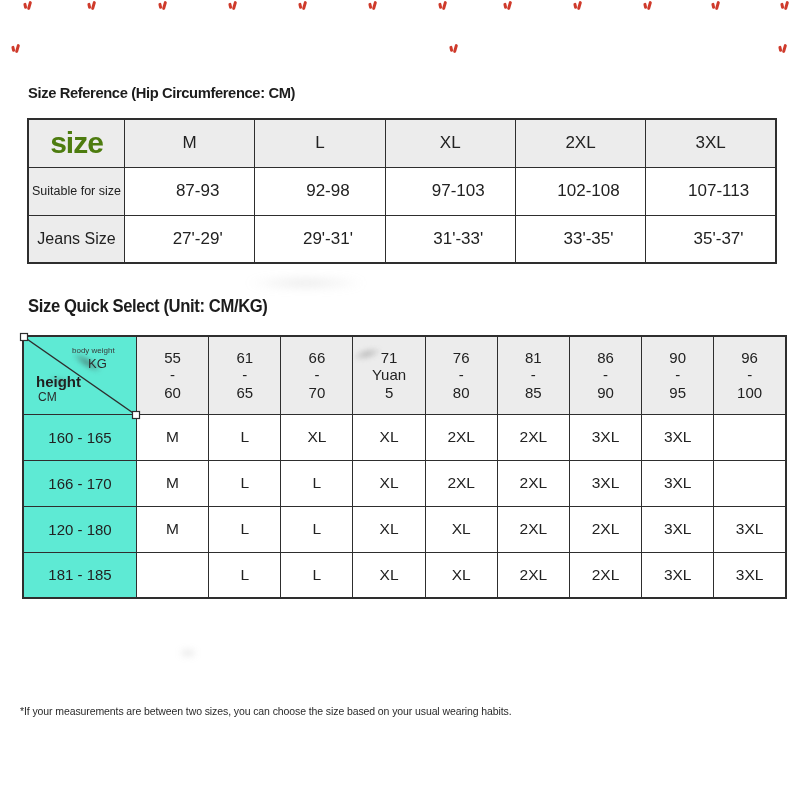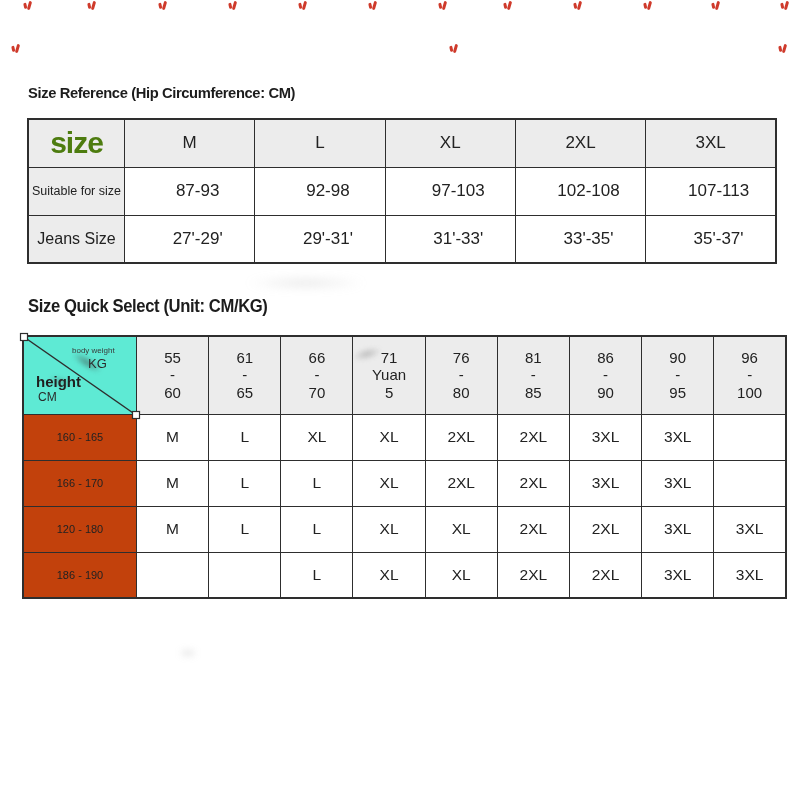--- a/index.html
+++ b/index.html
@@ -23,21 +23,21 @@
   #t1-body tr:nth-child(1) th{font-size:12.5px;}
   #t1-body tr:nth-child(2) th{font-size:16px;border-radius:6px;}
   .c1d{font-size:17px;padding-left:16px;}
 
   
   #t2{position:absolute;left:22px;top:335px;width:765px;border:2px solid #2e2e2e;}
   #t2 thead tr{height:78px;}
   #t2 tbody tr{height:46px;}
   .corner-diag{width:112px;background:#5eead4;position:relative;}
   .c2h{background:#ececec;font-size:15px;line-height:1.18;white-space:pre-line;}
-  .r2l{background:#c2410c;font-size:11px;}
+  .r2l{background:#5eead4;font-size:15px;}
   .c2d{font-size:15.5px;}
 
   .corner-diag .diag{position:absolute;left:0;top:0;overflow:visible;}
   .bw{position:absolute;top:9px;left:48px;font-size:8px;color:#3a3a3a;}
   .kg{position:absolute;top:19px;left:64px;font-size:13px;color:#2a2a2a;}
   .ht{position:absolute;top:36px;left:12px;font-size:15px;font-weight:bold;color:#1f1f1f;}
   .cm{position:absolute;top:53px;left:14px;font-size:12px;color:#2a2a2a;}
 
   
   .rmark{position:absolute;width:3px;height:9px;border-radius:2px;transform:rotate(16deg);}
@@ -165,38 +165,39 @@
           <td class="c2d">L</td>
           <td class="c2d">L</td>
           <td class="c2d">XL</td>
           <td class="c2d">XL</td>
           <td class="c2d">2XL</td>
           <td class="c2d">2XL</td>
           <td class="c2d">3XL</td>
           <td class="c2d">3XL</td>
         </tr>
         <tr>
-          <th class="r2l">186 - 190</th>
+          <th class="r2l">181 - 185</th>
           <td class="c2d"></td>
-          <td class="c2d"></td>
+          <td class="c2d">L</td>
           <td class="c2d">L</td>
           <td class="c2d">XL</td>
           <td class="c2d">XL</td>
           <td class="c2d">2XL</td>
           <td class="c2d">2XL</td>
           <td class="c2d">3XL</td>
           <td class="c2d">3XL</td>
         </tr>
       </tbody>
   </table>
 
   <div class="smudge" style="left:352px;top:348px;width:30px;height:12px;background:radial-gradient(closest-side,rgba(110,110,110,.38),rgba(110,110,110,0));transform:rotate(-15deg);"></div>
   <div class="smudge" style="left:246px;top:276px;width:120px;height:14px;background:radial-gradient(closest-side,rgba(175,175,175,.28),rgba(175,175,175,0));filter:blur(4px);"></div>
   <div class="smudge" style="left:178px;top:648px;width:20px;height:10px;background:radial-gradient(closest-side,rgba(140,140,140,.25),rgba(140,140,140,0));filter:blur(3px);"></div>
 
+  <div id="footnote">*If your measurements are between two sizes, you can choose the size based on your usual wearing habits.</div>
 <span class="rmark" style="left: 28px; top: 1px; background: rgb(207, 58, 43);"></span>
     <span class="rmark" style="left: 92px; top: 1px; background: rgb(207, 58, 43);"></span>
     <span class="rmark" style="left: 163px; top: 1px; background: rgb(207, 58, 43);"></span>
     <span class="rmark" style="left: 233px; top: 1px; background: rgb(207, 58, 43);"></span>
     <span class="rmark" style="left: 303px; top: 1px; background: rgb(207, 58, 43);"></span>
     <span class="rmark" style="left: 373px; top: 1px; background: rgb(207, 58, 43);"></span>
     <span class="rmark" style="left: 443px; top: 1px; background: rgb(207, 58, 43);"></span>
     <span class="rmark" style="left: 508px; top: 1px; background: rgb(207, 58, 43);"></span>
     <span class="rmark" style="left: 578px; top: 1px; background: rgb(207, 58, 43);"></span>
     <span class="rmark" style="left: 648px; top: 1px; background: rgb(207, 58, 43);"></span>

